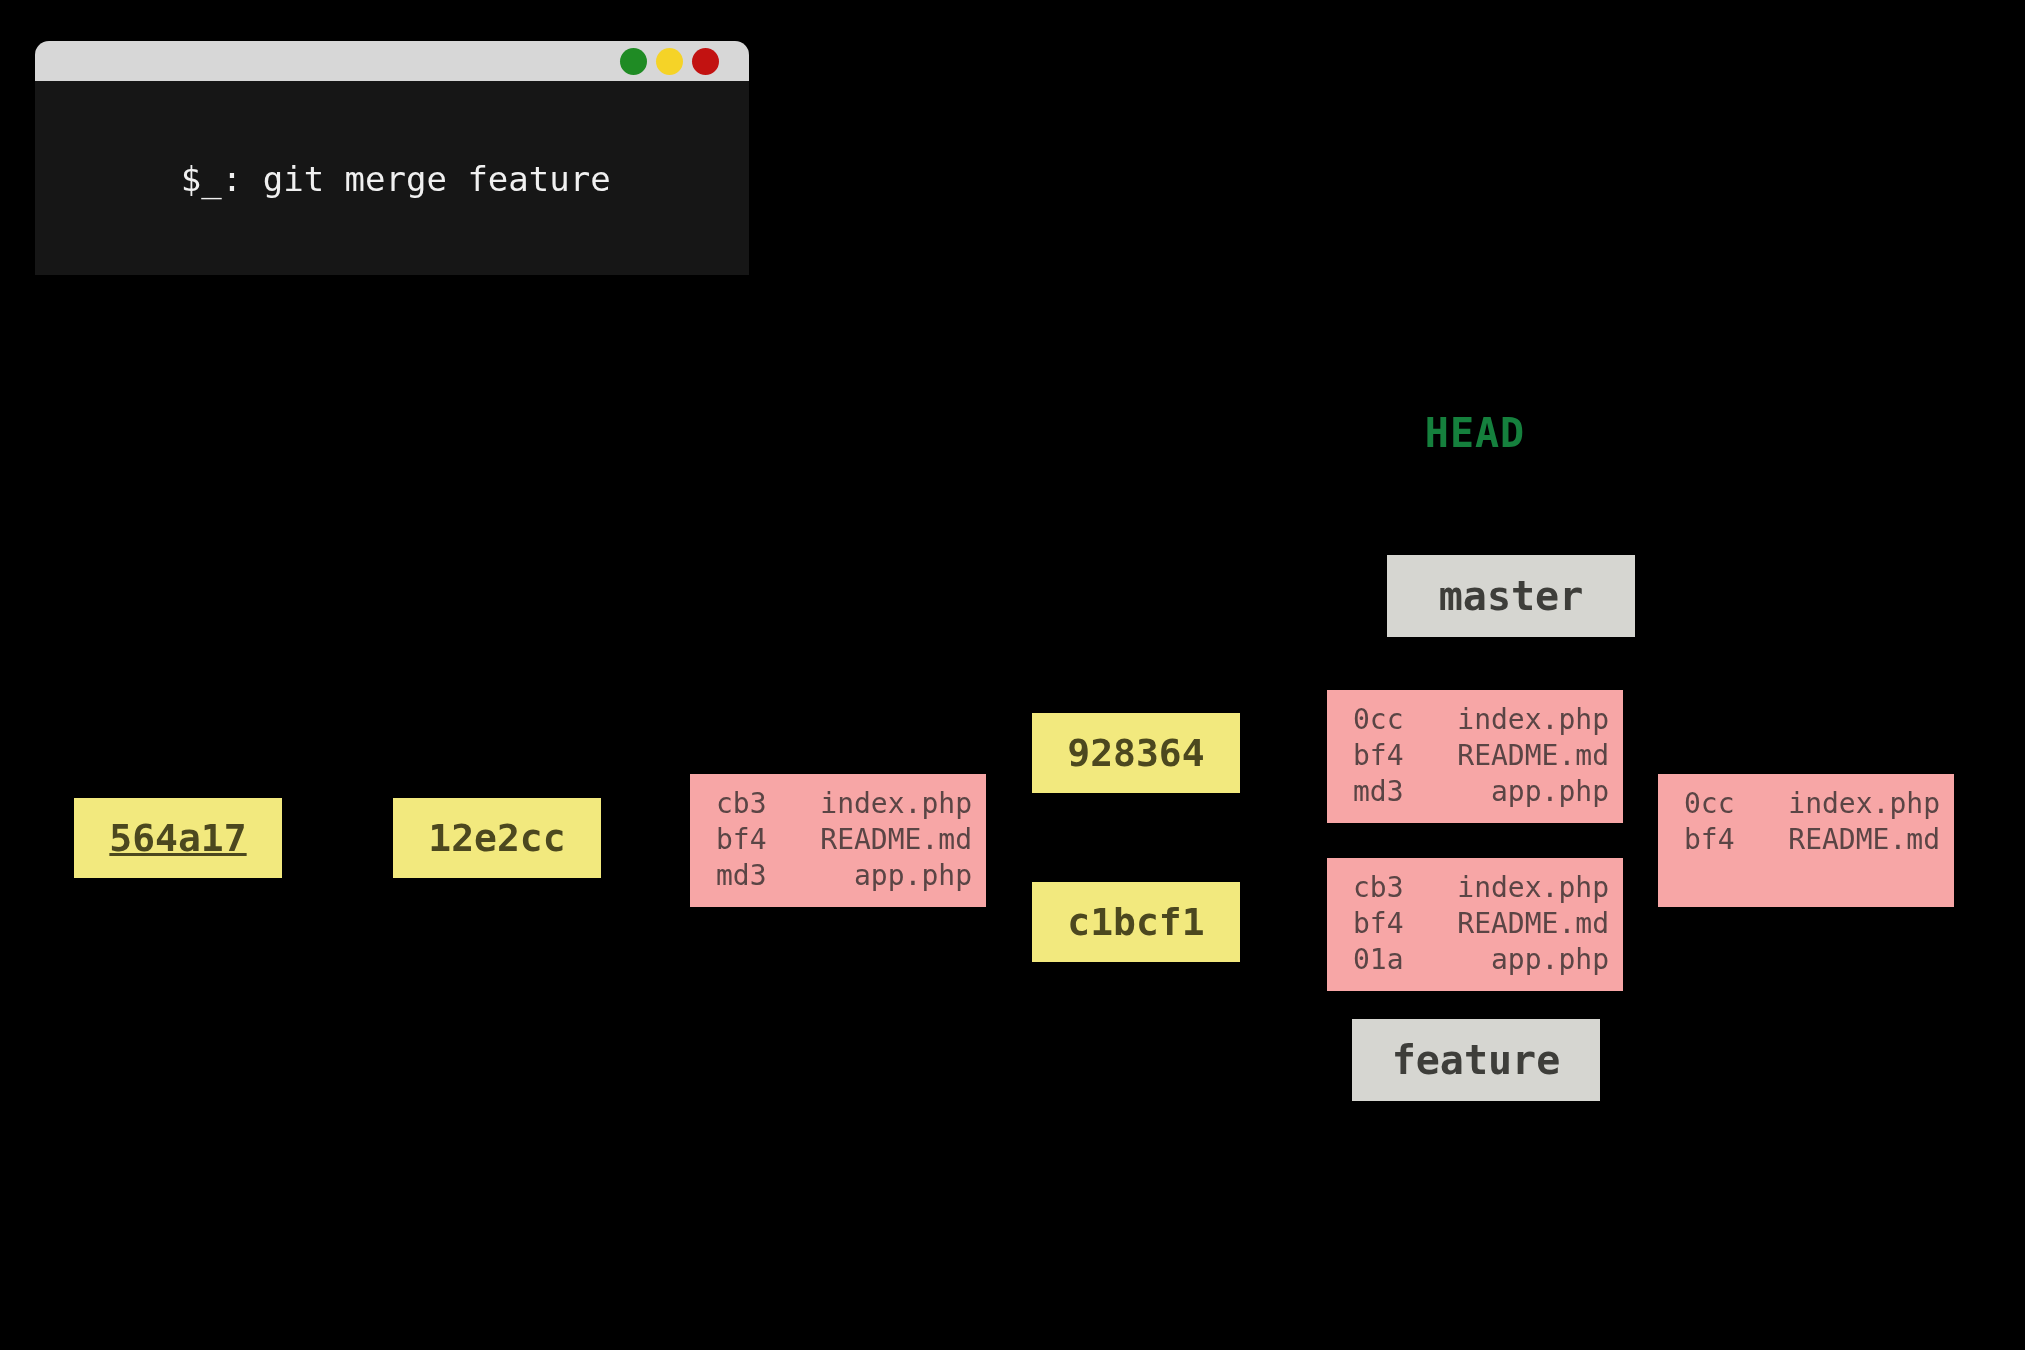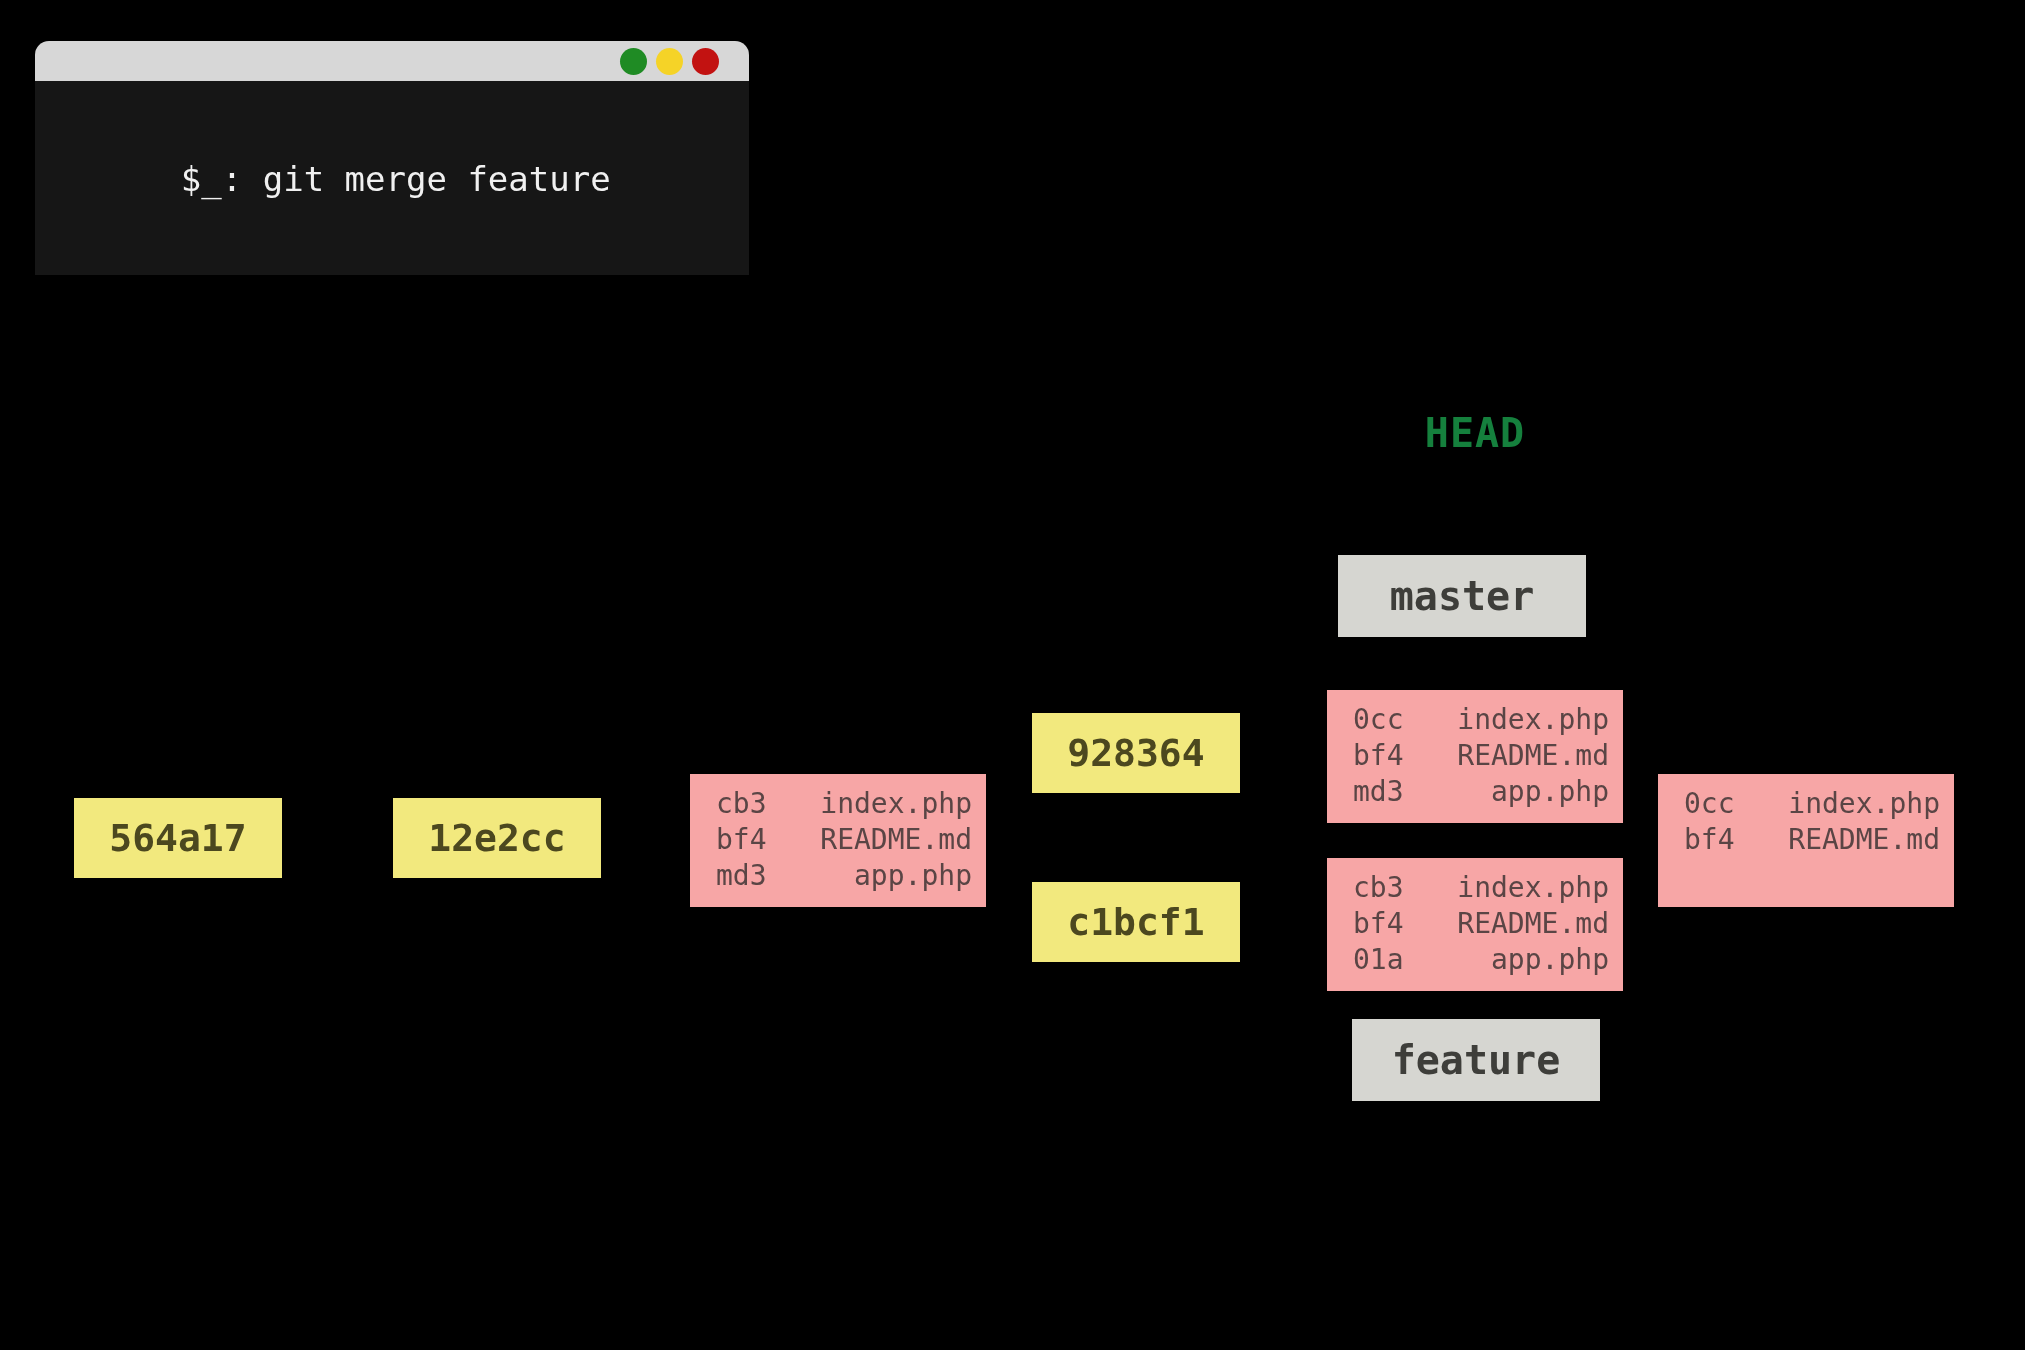--- a/index.html
+++ b/index.html
@@ -66,35 +66,35 @@
     position: absolute;
     width: 248px; height: 82px;
     background: #d6d6d1;
     color: #3e3e3a;
     font-size: 40px;
     font-weight: 700;
     display: flex;
     align-items: center;
     justify-content: center;
   }
-  .branch-master  { left: 1338px; top: 555px; }
+  .branch-master  { left: 1387px; top: 555px; }
   .branch-feature { left: 1352px; top: 1019px; }
 
   .commit-box {
     position: absolute;
     width: 208px; height: 80px;
     background: #f2e97e;
     color: #4c481f;
     font-size: 38px;
     font-weight: 700;
     display: flex;
     align-items: center;
     justify-content: center;
   }
-  .commit-564a17 { left: 74px;   top: 798px; }
+  .commit-564a17 { left: 74px;   top: 798px; text-decoration: underline; }
   .commit-12e2cc { left: 393px;  top: 798px; }
   .commit-928364 { left: 1032px; top: 713px; }
   .commit-c1bcf1 { left: 1032px; top: 882px; }
 
   .tree-box {
     position: absolute;
     width: 296px; height: 133px;
     background: #f7a6a6;
     color: #5a4545;
     font-size: 28px;

